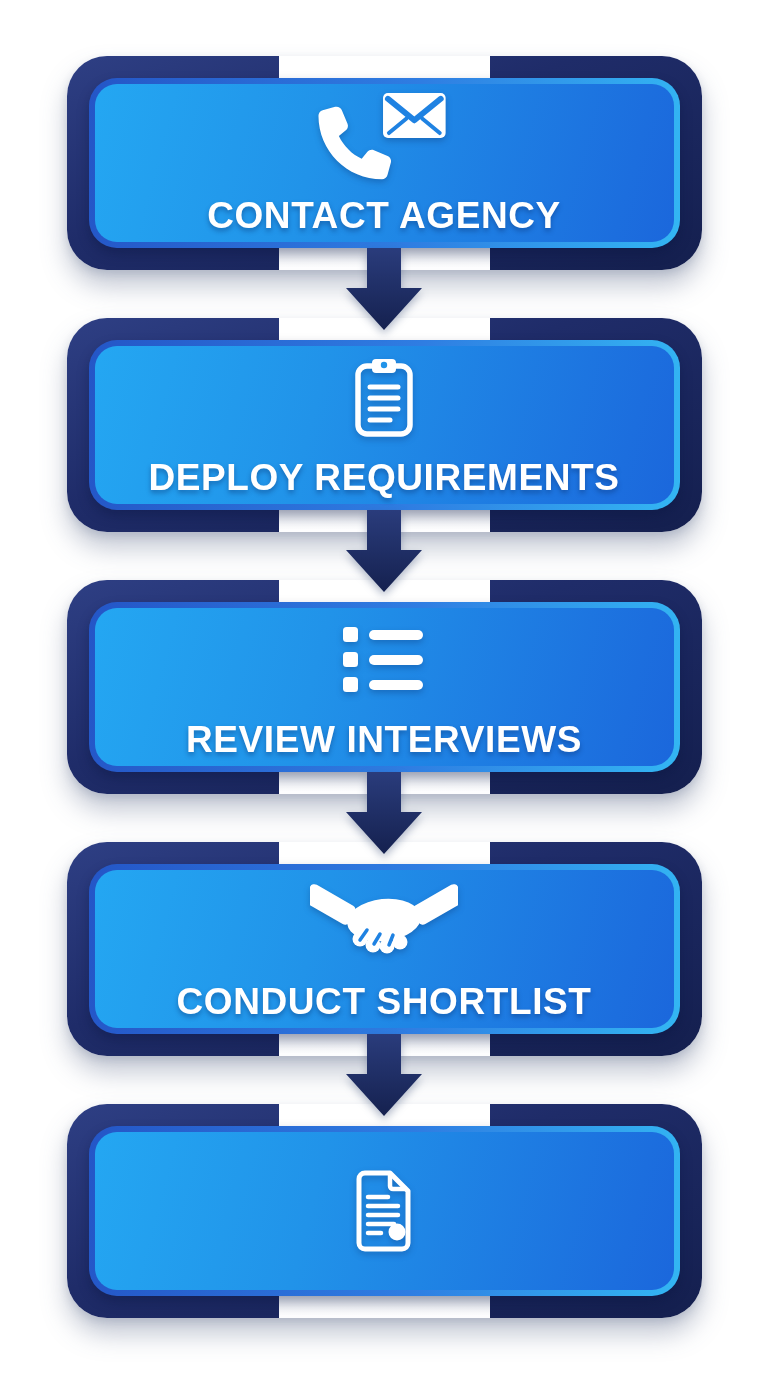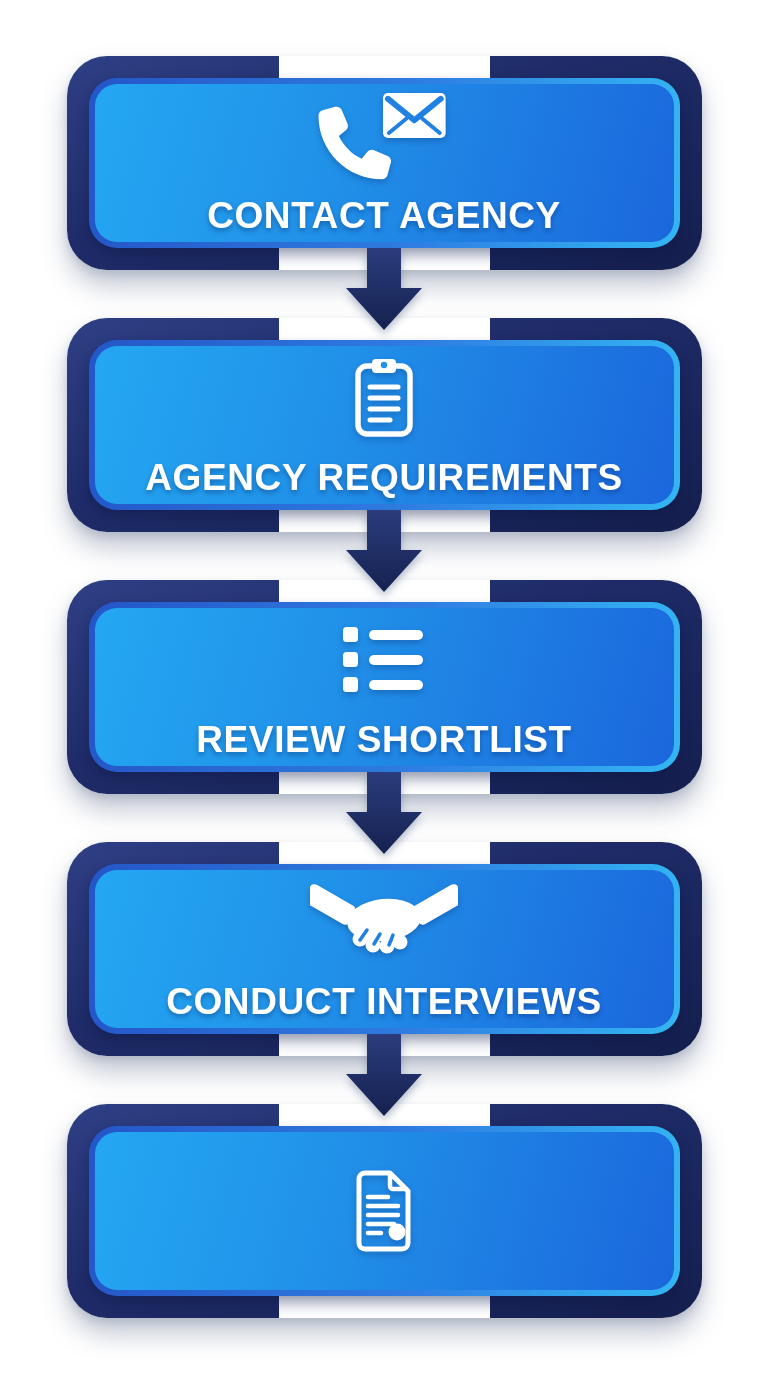--- a/index.html
+++ b/index.html
@@ -112,21 +112,21 @@
             <rect x="19" y="2" width="24" height="14" rx="4" fill="#fff"></rect>
             <circle cx="31" cy="8" r="3.2" fill="#2193e9"></circle>
             <g stroke="#fff" stroke-width="5" stroke-linecap="round">
               <path d="M17 30 H45"></path>
                 <path d="M17 41 H45"></path>
                 <path d="M17 52 H45"></path>
                 <path d="M17 63 H37"></path>
             </g>
           </svg>
         </div>
-        <div class="step-label">AGENCY REQUIREMENTS</div>
+        <div class="step-label">DEPLOY REQUIREMENTS</div>
       </div>
     </div>
   </div>
 
   <div class="connector">
     <svg class="arrow" width="80" height="82" viewBox="0 0 80 82">
       <polygon points="23,0 57,0 57,40 78,40 40,82 2,40 23,40" fill="url(#arrowGrad)"></polygon>
     </svg>
   </div>
 
@@ -138,21 +138,21 @@
         <div class="icon">
           <svg width="82" height="66" viewBox="0 0 82 66" fill="#fff">
             <rect x="0" y="0" width="15" height="15" rx="3.5"></rect>
             <rect x="26" y="3" width="54" height="10" rx="5"></rect>
             <rect x="0" y="25" width="15" height="15" rx="3.5"></rect>
             <rect x="26" y="28" width="54" height="10" rx="5"></rect>
             <rect x="0" y="50" width="15" height="15" rx="3.5"></rect>
             <rect x="26" y="53" width="54" height="10" rx="5"></rect>
           </svg>
         </div>
-        <div class="step-label">REVIEW SHORTLIST</div>
+        <div class="step-label">REVIEW INTERVIEWS</div>
       </div>
     </div>
   </div>
 
   <div class="connector">
     <svg class="arrow" width="80" height="82" viewBox="0 0 80 82">
       <polygon points="23,0 57,0 57,40 78,40 40,82 2,40 23,40" fill="url(#arrowGrad)"></polygon>
     </svg>
   </div>
 
@@ -168,21 +168,21 @@
               <rect x="102" y="16" width="52" height="21" rx="5" transform="rotate(-30 128 26)"></rect>
               <ellipse cx="74" cy="42" rx="37" ry="21" transform="rotate(-6 74 42)"></ellipse>
               <circle cx="50" cy="61" r="7.5"></circle>
               <circle cx="63" cy="67" r="7.5"></circle>
               <circle cx="77" cy="68" r="7.5"></circle>
               <circle cx="90" cy="64" r="7.5"></circle>
             </g>
             <path d="M57 52 l-7 10 M70 56 l-6 10 M83 57 l-4 10" stroke="#1f82e2" stroke-width="3.5" fill="none" stroke-linecap="round"></path>
           </svg>
         </div>
-        <div class="step-label">CONDUCT INTERVIEWS</div>
+        <div class="step-label">CONDUCT SHORTLIST</div>
       </div>
     </div>
   </div>
 
   <div class="connector">
     <svg class="arrow" width="80" height="82" viewBox="0 0 80 82">
       <polygon points="23,0 57,0 57,40 78,40 40,82 2,40 23,40" fill="url(#arrowGrad)"></polygon>
     </svg>
   </div>
 

